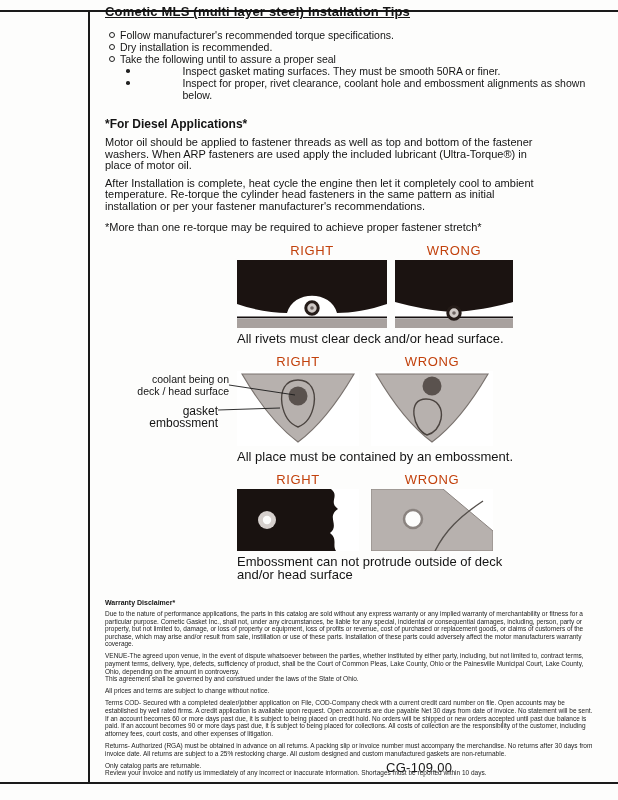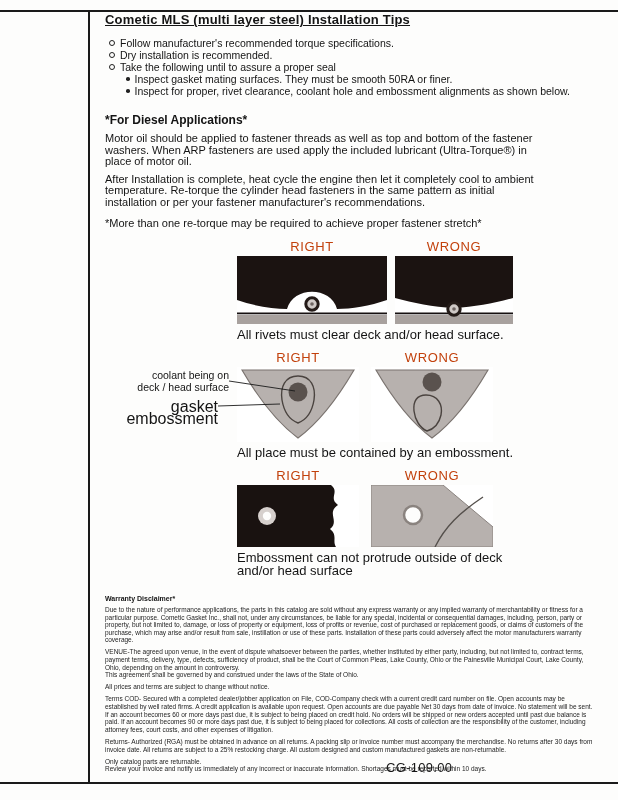--- a/index.html
+++ b/index.html
@@ -10,31 +10,31 @@
     font-family: "Liberation Sans", sans-serif;
     color: #141414;
     overflow: hidden;
     margin: 0 auto;
   }
   .rule { position: absolute; background: #1a1a1a; }
   .rule-top { left: 0; right: 0; top: 10px; height: 2px; }
   .rule-left { left: 88px; top: 10px; width: 1.5px; height: 772px; }
   .rule-bottom { left: 0; right: 0; top: 782px; height: 1.5px; }
 
-  .content { position: absolute; left: 105px; top: 12px; width: 492px; }
+  .content { position: absolute; left: 105px; top: 4px; width: 492px; }
 
   .doc-title {
     font-size: 13px; font-weight: bold;
     text-decoration: underline;
     margin: 0 0 10px 0; letter-spacing: 0.2px;
   }
 
   .tips { margin: 0 0 0 0; }
   .tip { display: flex; align-items: flex-start; font-size: 10.5px; line-height: 12px; padding-left: 4px; }
-  .tip.sub { padding-left: 21px; }
+  .tip.sub { padding-left: 21px; gap: 48px; }
   .o-marker { flex: none; width: 4px; height: 4px; border: 1px solid #222; border-radius: 50%; margin: 3px 5px 0 0; }
   .dot-marker { flex: none; width: 3.5px; height: 3.5px; background: #222; border-radius: 50%; margin: 4px 5px 0 0; }
 
   .diesel-heading { font-size: 12px; font-weight: bold; margin: 16px 0 0 0; }
   .body-para { font-size: 11px; line-height: 11.5px; margin: 6px 0 0 0; max-width: 434px; }
   .note { font-size: 11px; line-height: 12px; margin: 9px 0 0 0; }
 
   .diagrams { margin-top: 10px; }
   .diag-block { margin-left: 132px; margin-bottom: 9px; position: relative; }
   .diag-headers { display: flex; margin-bottom: 2px; }
@@ -42,21 +42,21 @@
   .diag-headers.r23 { gap: 12px; }
   .diag-h { text-align: center; font-size: 13px; letter-spacing: 0.6px; color: #c2410c; line-height: 15px; }
   .w150 { width: 150px; } .w118 { width: 118px; } .w122 { width: 122px; }
   .diag-panels { display: flex; }
   .diag-panels.g8 { gap: 8px; }
   .diag-panels.g12 { gap: 12px; }
   .panel { display: block; background: #ffffff; }
   .diag-caption { font-size: 13px; line-height: 13px; margin: 4px 0 0 0; }
 
   .coolant-label { position: absolute; left: -102px; top: 19px; width: 94px; text-align: right; font-size: 10.5px; line-height: 12px; }
-  .embossment-label { position: absolute; left: -124px; top: 51px; width: 105px; text-align: right; font-size: 16px; line-height: 12px; }
+  .embossment-label { position: absolute; left: -124px; top: 51px; width: 105px; text-align: right; font-size: 12px; line-height: 12px; }
   .pointer-svg { position: absolute; left: -132px; top: 17px; width: 260px; height: 78px; pointer-events: none; }
 
   .disclaimer { margin-top: 18px; width: 490px; }
   .disclaimer-heading { font-size: 7px; font-weight: bold; margin: 0 0 4px 0; }
   .disclaimer p { font-size: 6.5px; line-height: 7.6px; margin: 0 0 4.5px 0; white-space: pre-line; color: #1c1c1c; }
 
   .footer-code { position: absolute; left: 386px; top: 760px; font-size: 13px; letter-spacing: 0.3px; color: #151515; }
 </style>
 </head>
 <body>

